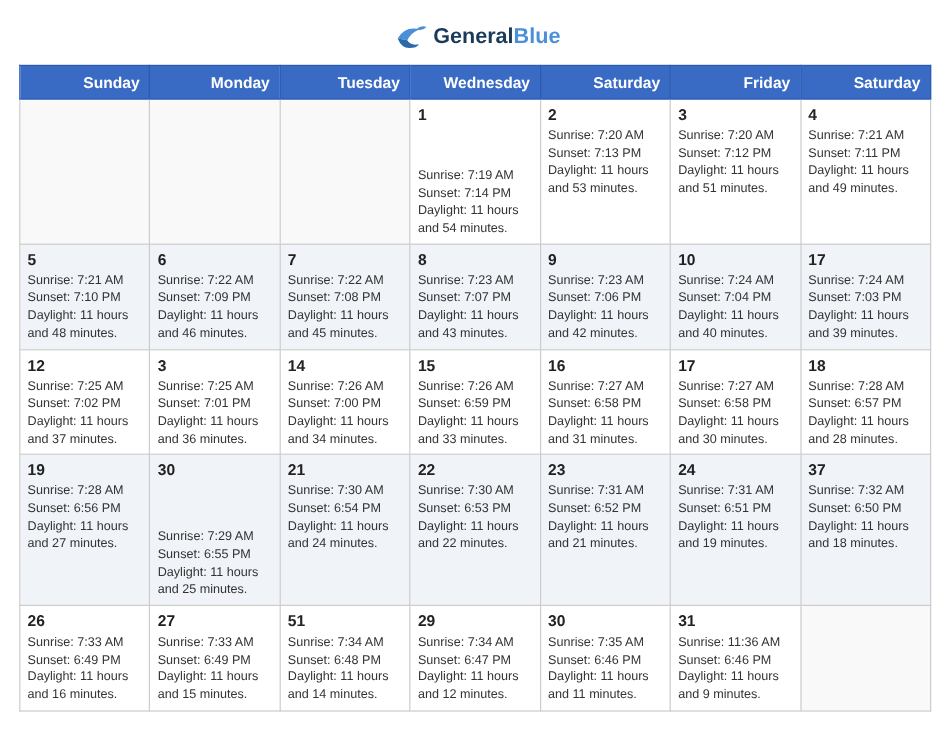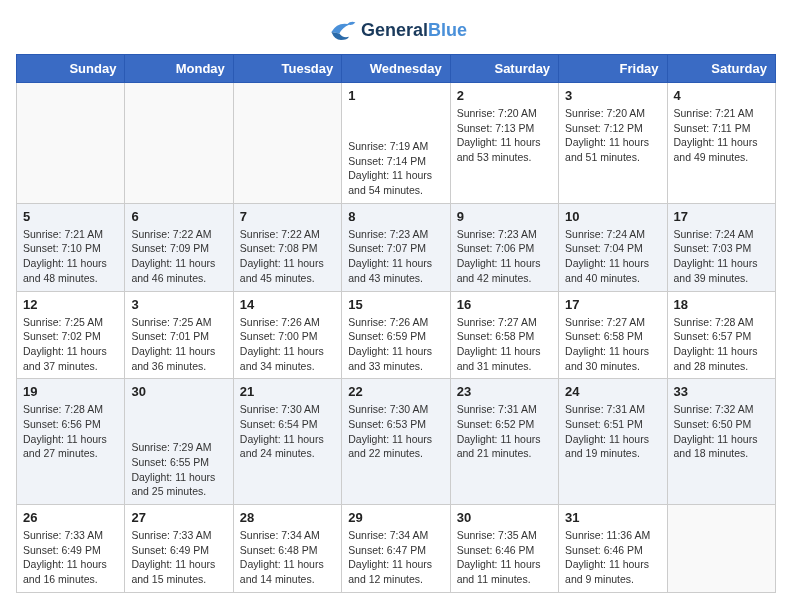--- a/index.html
+++ b/index.html
@@ -265,41 +265,41 @@
 Sunset: 6:52 PM
 Daylight: 11 hours and 21 minutes.</div>
         </td>
         <td>
           <div class="day-number">24</div>
           <div class="day-info" style="white-space: pre-line;">Sunrise: 7:31 AM
 Sunset: 6:51 PM
 Daylight: 11 hours and 19 minutes.</div>
         </td>
         <td>
-          <div class="day-number">33</div>
+          <div class="day-number">37</div>
           <div class="day-info" style="white-space: pre-line;">Sunrise: 7:32 AM
 Sunset: 6:50 PM
 Daylight: 11 hours and 18 minutes.</div>
         </td>
       </tr>
       <tr>
         <td>
           <div class="day-number">26</div>
           <div class="day-info" style="white-space: pre-line;">Sunrise: 7:33 AM
 Sunset: 6:49 PM
 Daylight: 11 hours and 16 minutes.</div>
         </td>
         <td>
           <div class="day-number">27</div>
           <div class="day-info" style="white-space: pre-line;">Sunrise: 7:33 AM
 Sunset: 6:49 PM
 Daylight: 11 hours and 15 minutes.</div>
         </td>
         <td>
-          <div class="day-number">28</div>
+          <div class="day-number">51</div>
           <div class="day-info" style="white-space: pre-line;">Sunrise: 7:34 AM
 Sunset: 6:48 PM
 Daylight: 11 hours and 14 minutes.</div>
         </td>
         <td>
           <div class="day-number">29</div>
           <div class="day-info" style="white-space: pre-line;">Sunrise: 7:34 AM
 Sunset: 6:47 PM
 Daylight: 11 hours and 12 minutes.</div>
         </td>

